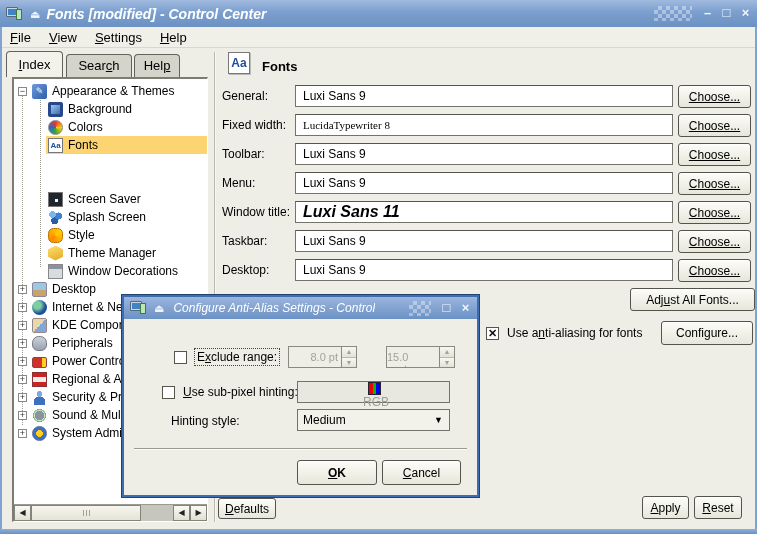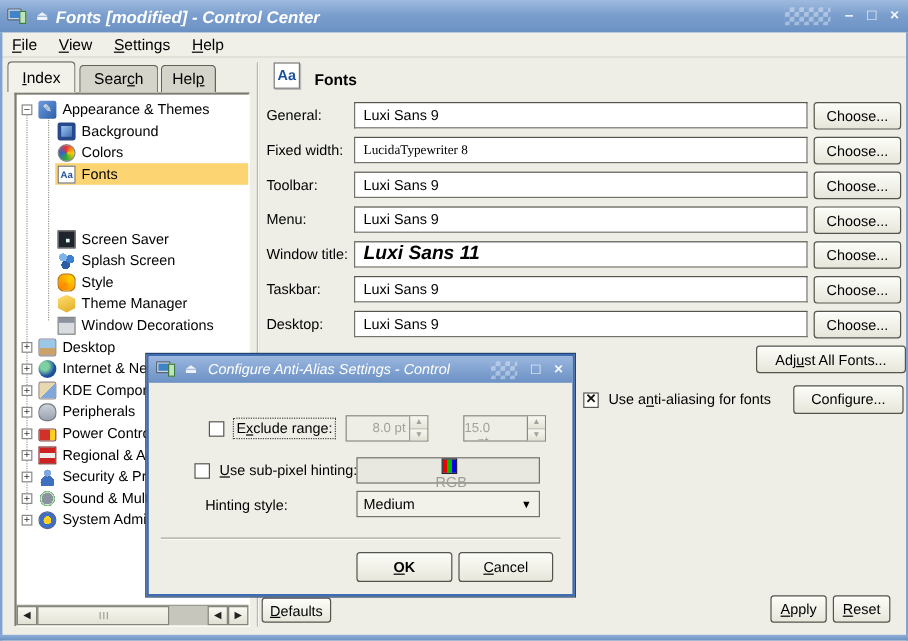--- a/index.html
+++ b/index.html
@@ -126,21 +126,21 @@
   .frow { position:absolute; left:218px; right:0; height:22px; z-index:2; }
   .frow .flabel { position:absolute; left:4px; top:4px; font-size:12px; }
   .frow .ffield { position:absolute; left:77px; top:0; width:378px; height:22px; background:#fff;
                   border:1px solid #73736b; border-top-color:#55554d; padding:3px 0 0 7px; overflow:hidden; white-space:nowrap; }
   .frow .ffield.mono { font-family:Liberation Serif, serif; font-size:11px; padding-top:4px; }
   .frow .ffield.wtitle { font-weight:bold; font-style:italic; font-size:16px; padding-top:1px; }
   .btn { background:linear-gradient(#fdfdf9,#e6e6da); border:1px solid #54544c; border-radius:3px;
          font-size:12px; display:flex; align-items:center; justify-content:center;
          box-shadow:inset 0 1px 0 #fff; }
   .btn u { text-decoration:underline; }
-  .frow .choose { position:absolute; left:460px; top:0; width:73px; height:23px; }
+  .frow .choose { position:absolute; left:460px; top:0; width:73px; height:23px;text-decoration:underline; }
 
   .adjust-btn { position:absolute; left:630px; top:288px; width:125px; height:23px; z-index:2; }
   .aa-row { position:absolute; left:486px; top:326px; display:flex; align-items:center; z-index:2; }
   .cfg-btn { position:absolute; left:661px; top:321px; width:92px; height:24px; z-index:2; }
 
   .checkbox { width:13px; height:13px; background:#fff; border:1px solid #55554d; flex:none;
               font-size:11px; line-height:11px; text-align:center; font-weight:bold; color:#111; }
   .checkbox.checked::after { content:"\2715"; }
   .cb-label { margin-left:8px; }
   .cb-label u { text-decoration:underline; }

